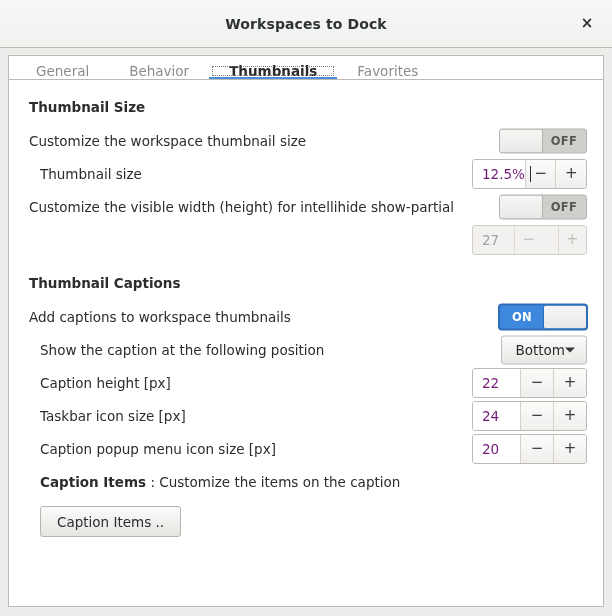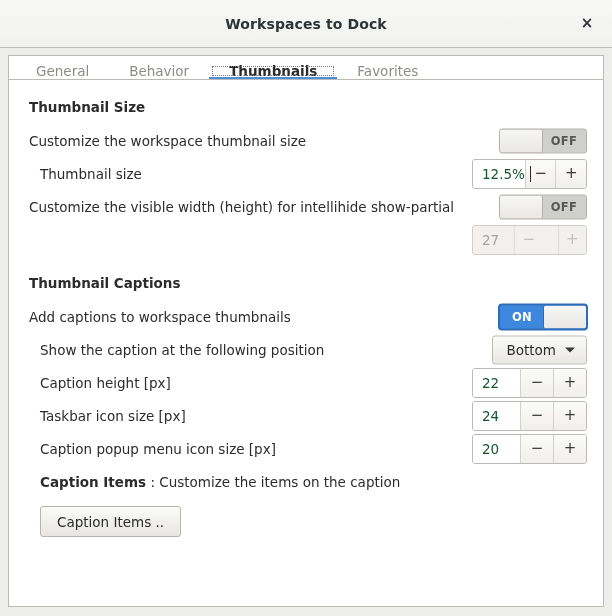--- a/index.html
+++ b/index.html
@@ -201,21 +201,21 @@
     border-radius: 3px;
     overflow: hidden;
     background: #ffffff;
   }
   .spin .entry {
     flex: 1 1 auto;
     display: flex;
     align-items: center;
     padding-left: 9px;
     font-size: 13.5px;
-    color: #14532d;
+    color: #701a75;
     background: #ffffff;
     position: relative;
     cursor: text;
   }
   .spin .entry.caret::after {
     content: "";
     position: absolute;
     top: 6px;
     bottom: 6px;
     width: 1px;
@@ -247,21 +247,20 @@
   .spin.disabled .btn {
     background: #f2f1ef;
     color: #c2c0bc;
     border-left-color: #ddd9d4;
   }
 
   
   .combo {
     display: flex;
     align-items: center;
-    gap: 9px;
     height: 29px;
     padding: 0 11px 0 13px;
     border: 1px solid #bdbab5;
     border-radius: 3px;
     background: linear-gradient(to bottom, #fbfbfa 0%, #e8e7e4 100%);
     font-size: 13.5px;
     color: #2c2c2c;
     cursor: pointer;
     white-space: nowrap;
   }

